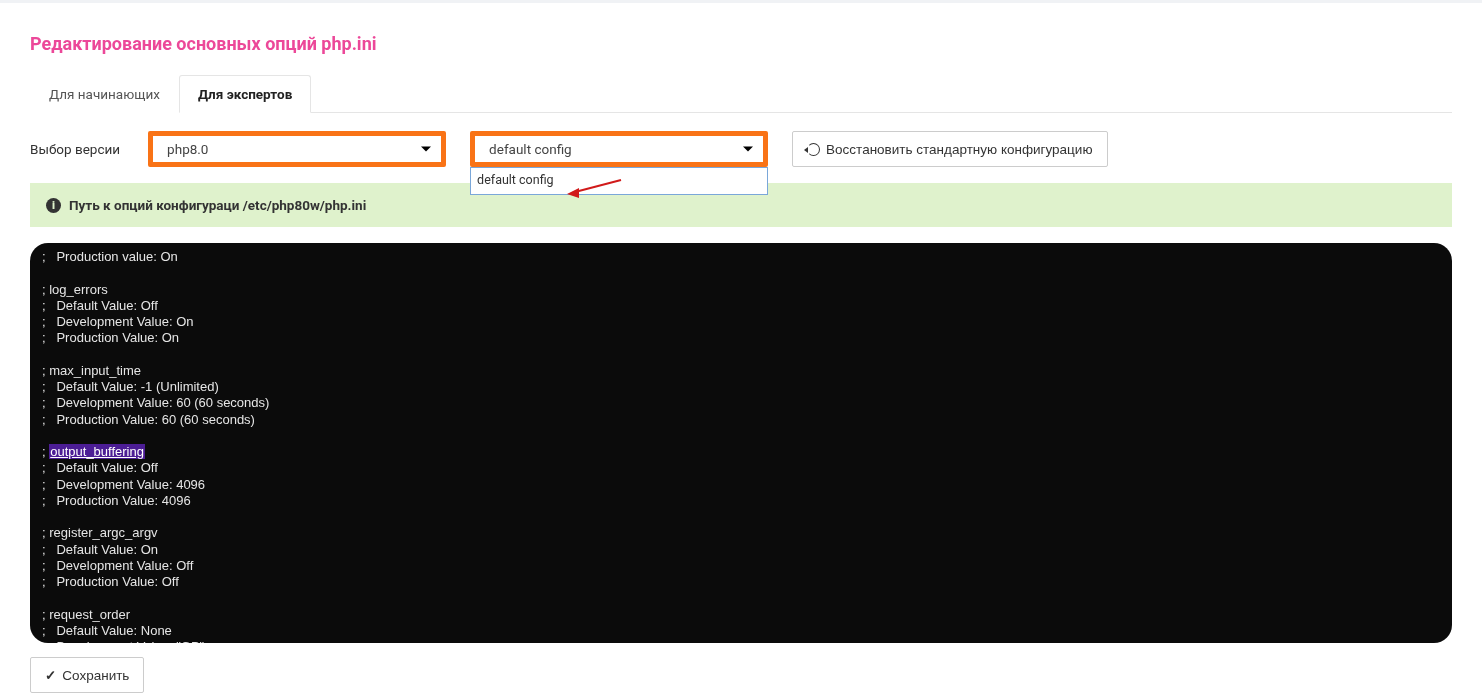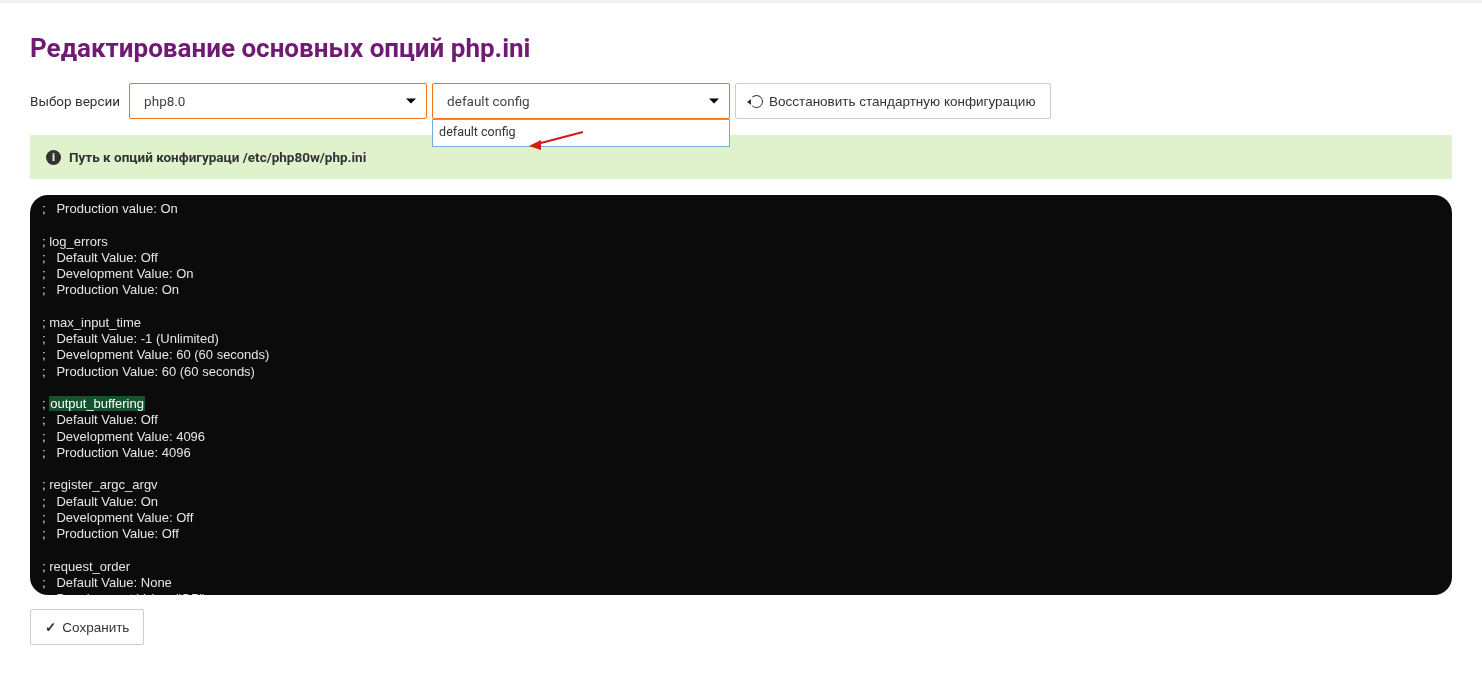--- a/index.html
+++ b/index.html
@@ -8,23 +8,23 @@
     background: #fff;
     color: #333;
     font-size: 14px;
   }
   .topbar { height: 3px; background: #f0f2f5; }
   .page {
     padding: 30px 30px 10px 30px;
     background: #fff;
   }
   h1.page-title {
-    font-size: 26px;
+    font-size: 18px;
     font-weight: 700;
-    color: #701a75;
+    color: #ec4899;
     margin-bottom: 20px;
   }
   .tabs {
     display: flex;
     border-bottom: 1px solid #e5e5e5;
     margin-bottom: 18px;
   }
   .tab {
     padding: 10px 18px;
     font-size: 13.5px;
@@ -39,34 +39,34 @@
   .tab.active {
     border: 1px solid #e5e5e5;
     border-bottom: 1px solid #fff;
     font-weight: 700;
     color: #222;
     border-radius: 3px 3px 0 0;
   }
   .controls-row {
     display: flex;
     align-items: center;
-    gap: 5px;
+    gap: 24px;
     margin-bottom: 16px;
     position: relative;
   }
   .label {
     font-size: 13.5px;
     color: #333;
     margin-right: 4px;
     white-space: nowrap;
   }
   .select-box {
     position: relative;
     height: 36px;
-    border: 1px solid #f97316;
+    border: 5px solid #f97316;
     background: #fff;
     display: flex;
     align-items: center;
     padding: 0 28px 0 14px;
     font-size: 13.5px;
     color: #444;
     cursor: pointer;
     border-radius: 2px;
   }
   .select-box .caret {
@@ -165,37 +165,42 @@
     font-family: Arial, Helvetica, sans-serif;
     font-size: 13px;
     line-height: 1.25;
     padding: 6px 12px 2px 12px;
     height: 400px;
     overflow: hidden;
     white-space: pre;
     border-radius: 18px;
   }
   .editor .hl {
-    background: #14532d;
+    background: #4c1d95;
     color: #fff;
     padding: 0 1px;
+    text-decoration: underline;
   }
   .save-row { margin-top: 14px; }
   .icon-check {
     font-weight: 900;
   }
 </style>
 </head>
 <body>
 
 <div class="topbar"></div>
 
 <div class="page">
   <h1 class="page-title">Редактирование основных опций php.ini</h1>
 
+  <div class="tabs">
+    <div class="tab">Для начинающих</div>
+    <div class="tab active">Для экспертов</div>
+  </div>
 
   <div class="controls-row">
     <span class="label">Выбор версии</span>
 
     <div class="select-wrap">
       <div class="select-box select1">
         <span>php8.0</span>
         <span class="caret"></span>
       </div>
     </div>

